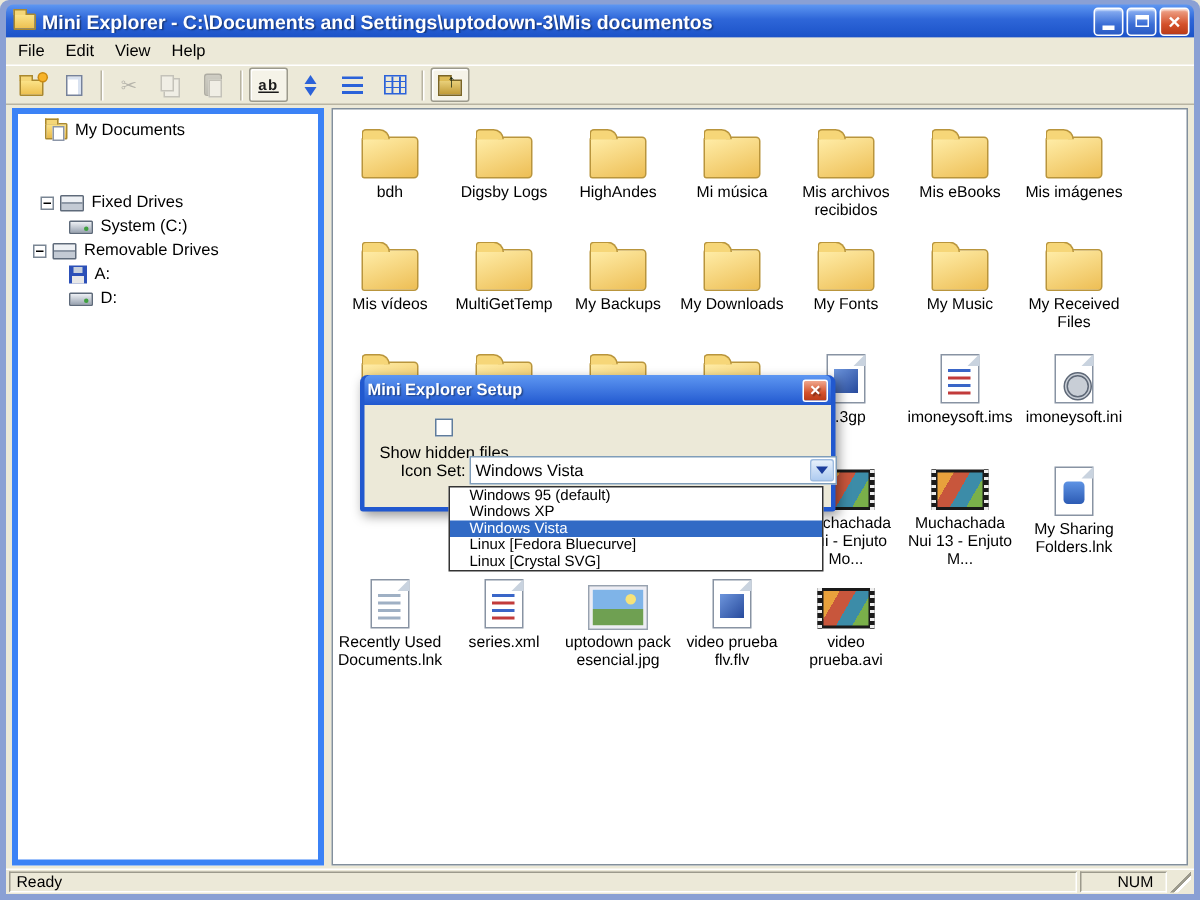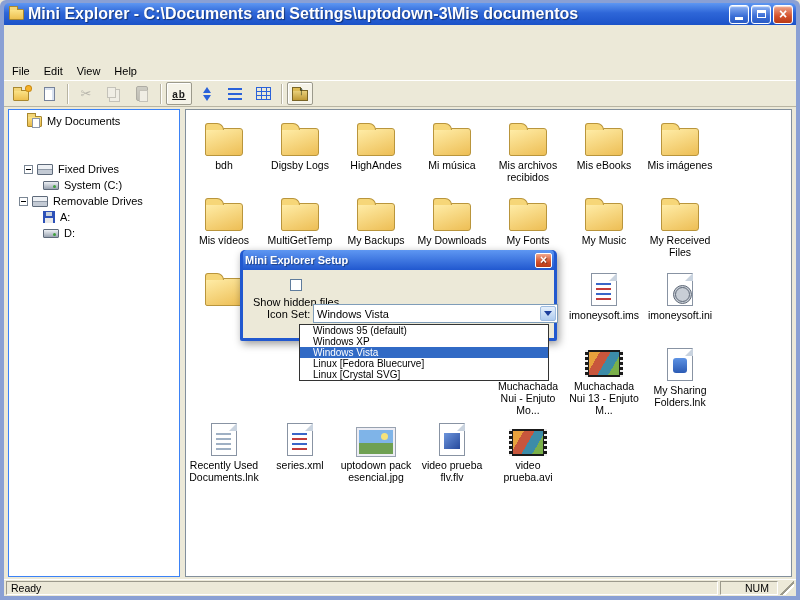--- a/index.html
+++ b/index.html
@@ -5,32 +5,32 @@
   *{margin:0;padding:0;box-sizing:border-box;}
   html,body{width:800px;height:600px;overflow:hidden;}
   body{font-family:"Liberation Sans",sans-serif;font-size:11px;color:#000;background:#ECE9D8;position:relative;}
 
   
   .frame{position:absolute;inset:0;background:#8AA0D4;padding:3px 4px 4px;display:flex;flex-direction:column;border-radius:6px 6px 0 0;}
   .titlebar{height:22px;flex:none;display:flex;align-items:center;padding:0 3px;border-radius:5px 5px 0 0;
     background:linear-gradient(180deg,#5E97F2 0%,#2E66D8 45%,#1B52C8 100%);}
   .title-icon{width:15px;height:11px;background:linear-gradient(#FBE287,#EDC050);border:1px solid #A9882F;border-radius:1px;position:relative;margin:0 4px 0 2px;flex:none;}
   .title-icon::before{content:"";position:absolute;top:-4px;left:-1px;width:7px;height:3px;background:#F4D678;border:1px solid #A9882F;border-bottom:none;}
-  .title-text{color:#fff;font-weight:bold;font-size:16px;text-shadow:1px 1px 1px rgba(0,0,0,.45);white-space:nowrap;overflow:hidden;flex:1;}
+  .title-text{color:#fff;font-weight:bold;font-size:13px;text-shadow:1px 1px 1px rgba(0,0,0,.45);white-space:nowrap;overflow:hidden;flex:1;}
   .winbtn{width:20px;height:19px;flex:none;margin-left:2px;border:1px solid #fff;border-radius:3px;display:flex;align-items:center;justify-content:center;
     background:linear-gradient(180deg,#8FB3F4,#3B6ED6 60%,#2A5BC4);box-shadow:inset 0 1px 1px rgba(255,255,255,.7);}
   .winbtn.close{background:linear-gradient(180deg,#F0A88E,#D4512B 60%,#B93A17);}
   .wg-min{width:8px;height:3px;background:#fff;margin-top:9px;}
   .wg-max{width:9px;height:8px;border:1px solid #fff;border-top-width:3px;}
   .wg-x::before{content:"\00D7";color:#fff;font-size:14px;font-weight:bold;line-height:1;}
 
   .chrome{flex:1;background:#ECE9D8;display:flex;flex-direction:column;min-height:0;}
 
   
-  .menubar{height:18px;flex:none;display:flex;align-items:center;padding-left:1px;margin-top:37px;}
+  .menubar{height:18px;flex:none;display:flex;align-items:center;padding-left:1px;}
   .menu-item{padding:2px 7px;cursor:default;}
 
   
   .toolbar{height:27px;flex:none;display:flex;align-items:center;padding-left:3px;border-top:1px solid #fff;border-bottom:1px solid #B8B4A2;}
   .tb-btn{appearance:none;background:transparent;border:1px solid transparent;width:26px;height:23px;margin:0 1px;display:flex;align-items:center;justify-content:center;font:inherit;}
   .tb-btn.boxed{border:1px solid #9C9A8C;border-radius:2px;background:#F5F3E8;box-shadow:inset 1px 1px 0 #fff;}
   .tb-btn.disabled{opacity:.45;filter:grayscale(1);}
   .tb-sep{width:1px;height:20px;background:#B8B4A2;box-shadow:1px 0 0 #fff;margin:0 4px;flex:none;}
   .tbi{display:block;position:relative;}
   .tbi-new-folder{width:16px;height:11px;background:linear-gradient(#FBE287,#EDC050);border:1px solid #A9882F;border-radius:1px;margin-top:3px;}
@@ -46,21 +46,21 @@
   .tbi-sort::before{content:"";position:absolute;left:2px;top:0;border-left:4px solid transparent;border-right:4px solid transparent;border-bottom:6px solid #2B62D9;}
   .tbi-sort::after{content:"";position:absolute;left:2px;bottom:0;border-left:4px solid transparent;border-right:4px solid transparent;border-top:6px solid #2B62D9;}
   .tbi-list-view{width:14px;height:12px;background:repeating-linear-gradient(180deg,#2B62D9 0 2px,transparent 2px 5px);}
   .tbi-details-view{width:15px;height:13px;border:1px solid #2B62D9;background-image:linear-gradient(#2B62D9 1px,transparent 1px),linear-gradient(90deg,#2B62D9 1px,transparent 1px);background-size:5px 4px;background-position:-1px -1px;}
   .tbi-up{width:16px;height:11px;background:linear-gradient(#E9D07A,#C09A36);border:1px solid #7A6526;margin-top:3px;}
   .tbi-up::before{content:"";position:absolute;top:-4px;left:-1px;width:7px;height:3px;background:#DDBB55;border:1px solid #7A6526;border-bottom:none;}
   .tbi-up::after{content:"\2191";position:absolute;left:5px;top:-6px;font-size:12px;font-weight:bold;color:#15240F;line-height:1;}
 
   
   .main{flex:1;display:flex;min-height:0;padding:2px 4px 2px 4px;}
-  .tree-panel{width:172px;flex:none;background:#fff;border:1px solid #3b82f6;overflow:hidden;padding:3px 0;}
+  .tree-panel{width:208px;flex:none;background:#fff;border:4px solid #3b82f6;overflow:hidden;padding:3px 0;}
   .tree-item{display:flex;align-items:center;height:16px;white-space:nowrap;}
   .expander{width:9px;height:9px;border:1px solid #7A8694;background:#fff;position:relative;margin-right:4px;flex:none;}
   .expander::before{content:"";position:absolute;left:1px;right:1px;top:3px;height:1px;background:#000;}
   .ticon{flex:none;margin-right:5px;position:relative;display:block;}
   .ti-mydocs{width:15px;height:11px;background:linear-gradient(#FBE287,#E8B94A);border:1px solid #A9882F;border-radius:1px;}
   .ti-mydocs::before{content:"";position:absolute;top:-4px;left:-1px;width:7px;height:3px;background:#F4D678;border:1px solid #A9882F;border-bottom:none;}
   .ti-mydocs::after{content:"";position:absolute;right:1px;top:1px;width:6px;height:8px;background:#fff;border:1px solid #8C96A8;}
   .ti-drives{width:16px;height:11px;background:linear-gradient(#EDF0F4 0 4px,#8E98A6 4px 5px,#C3CAD4 5px 11px);border:1px solid #5E6A7A;border-radius:1px;}
   .ti-harddrive{width:16px;height:9px;background:linear-gradient(#EDF0F4,#9AA4B2);border:1px solid #5E6A7A;border-radius:1px;}
   .ti-harddrive::after{content:"";position:absolute;right:2px;top:3px;width:3px;height:3px;border-radius:50%;background:#3FA03F;}

